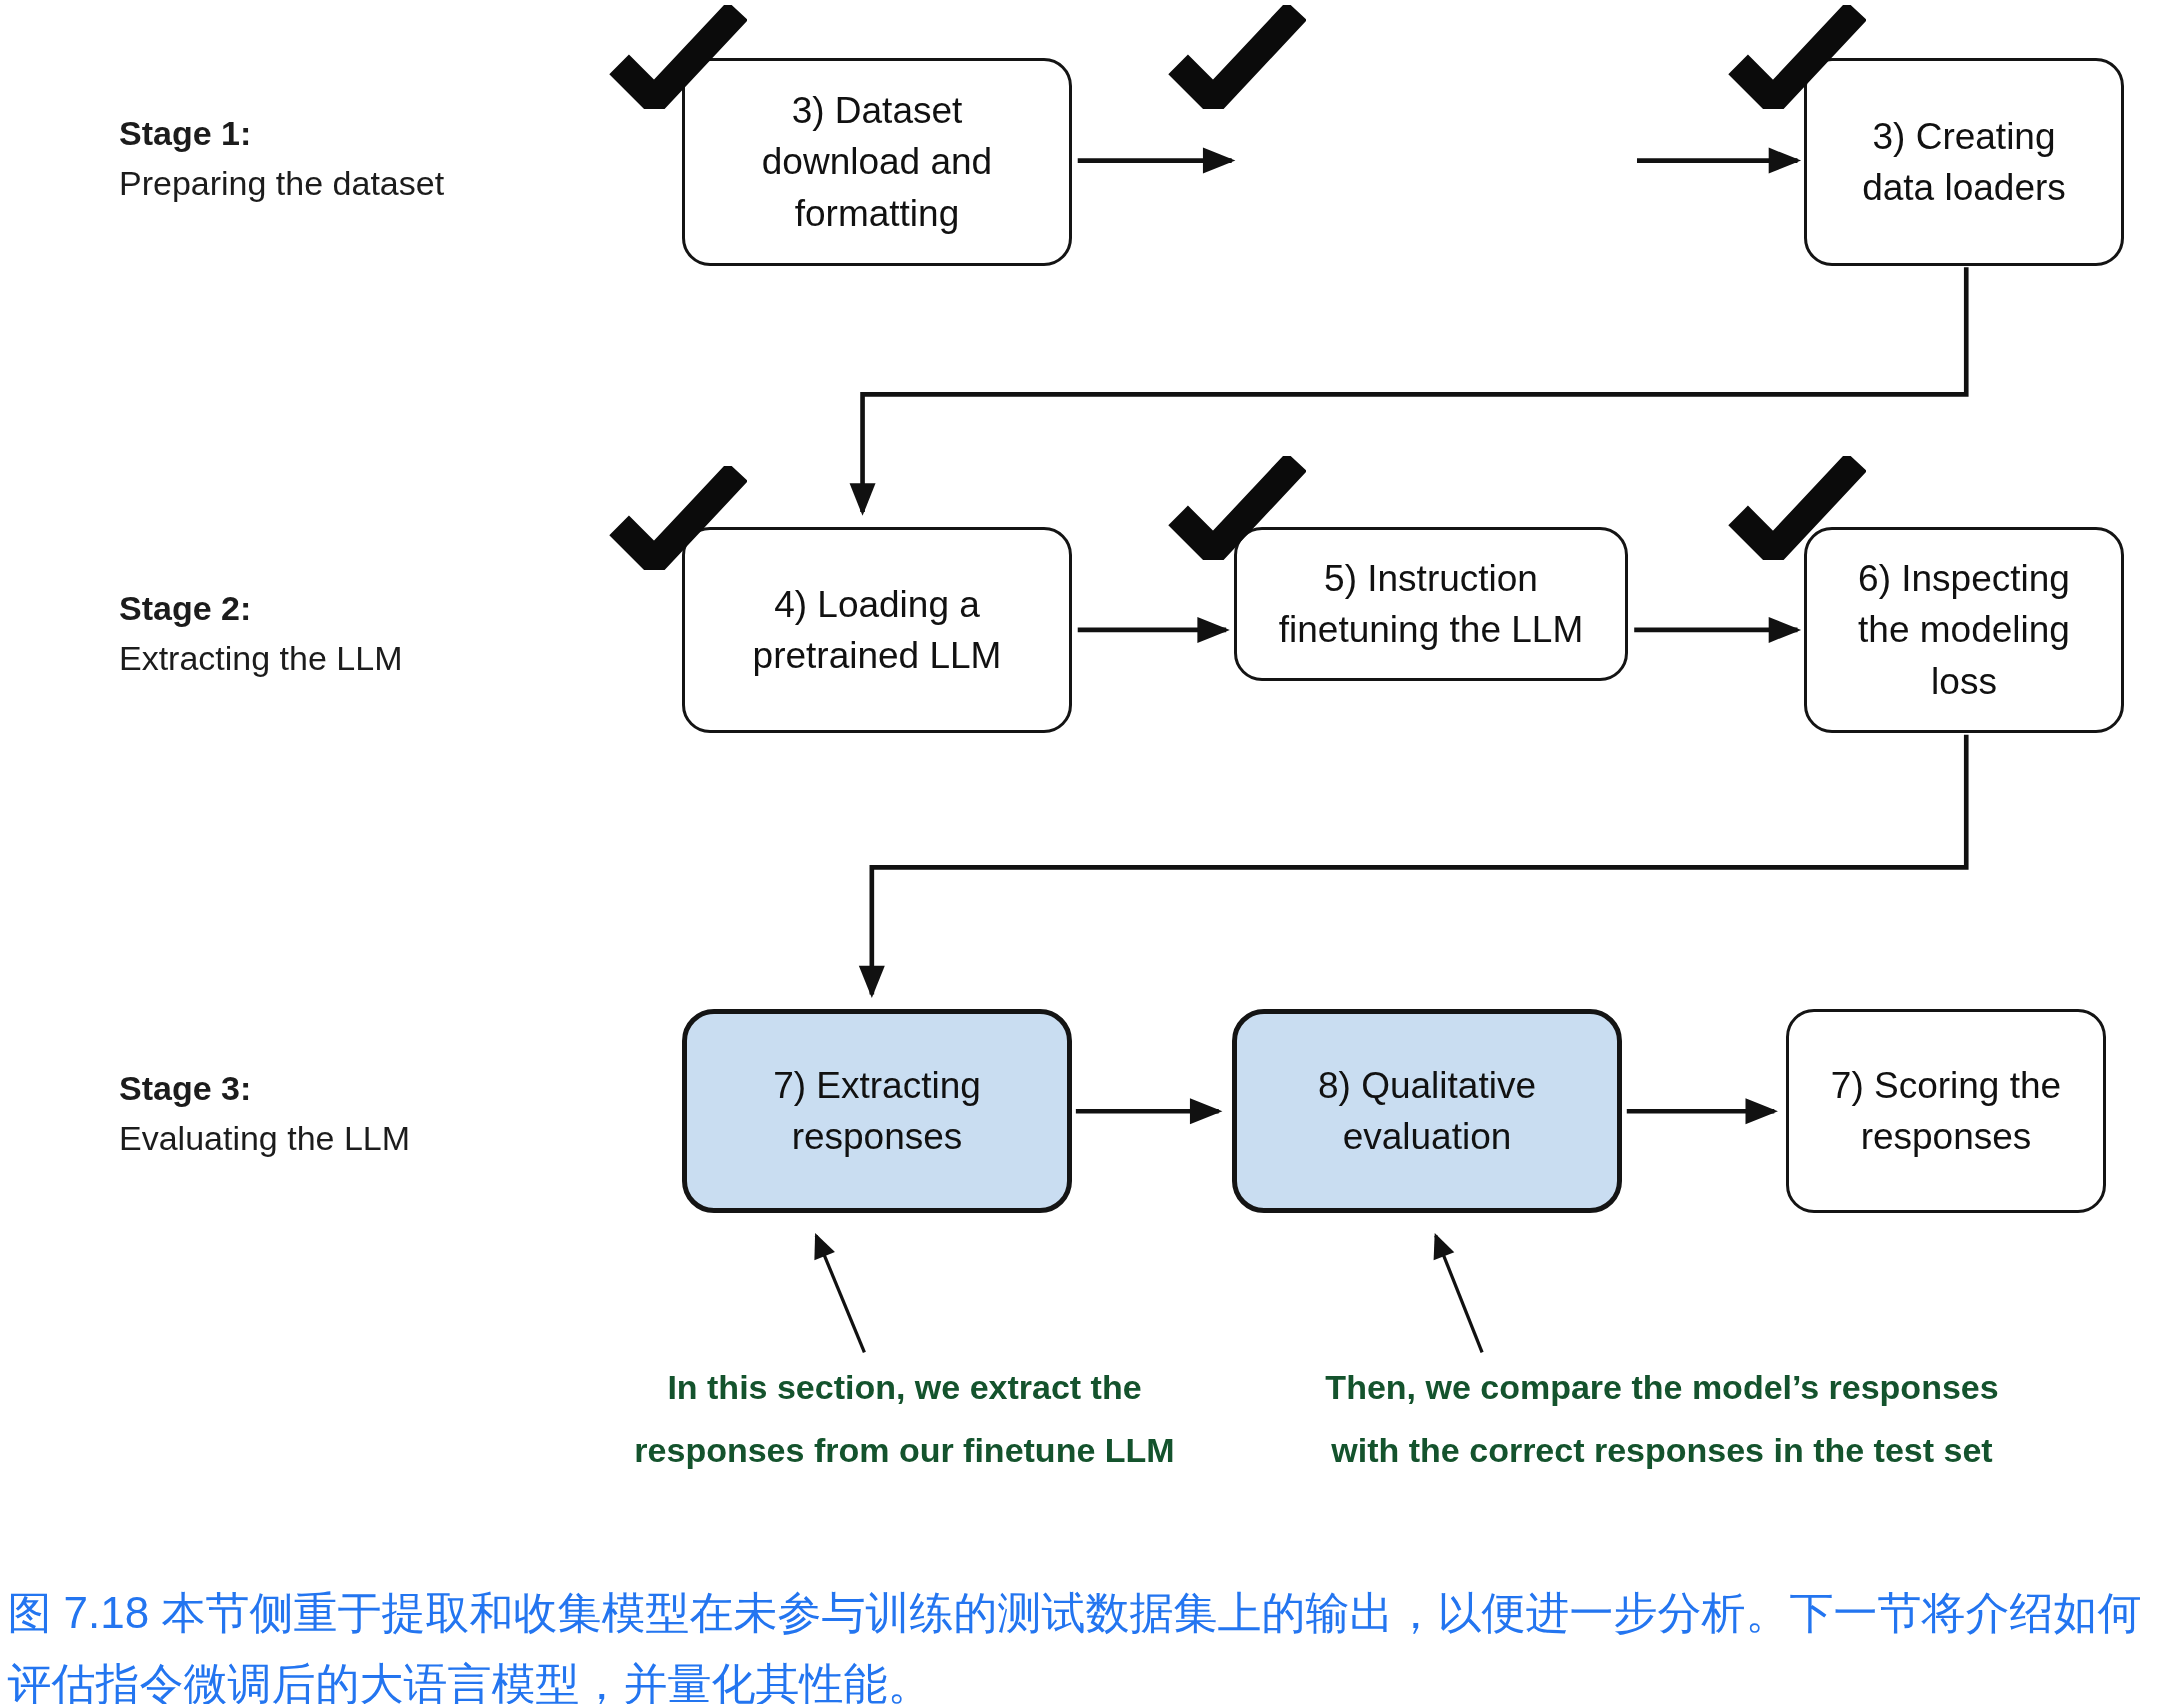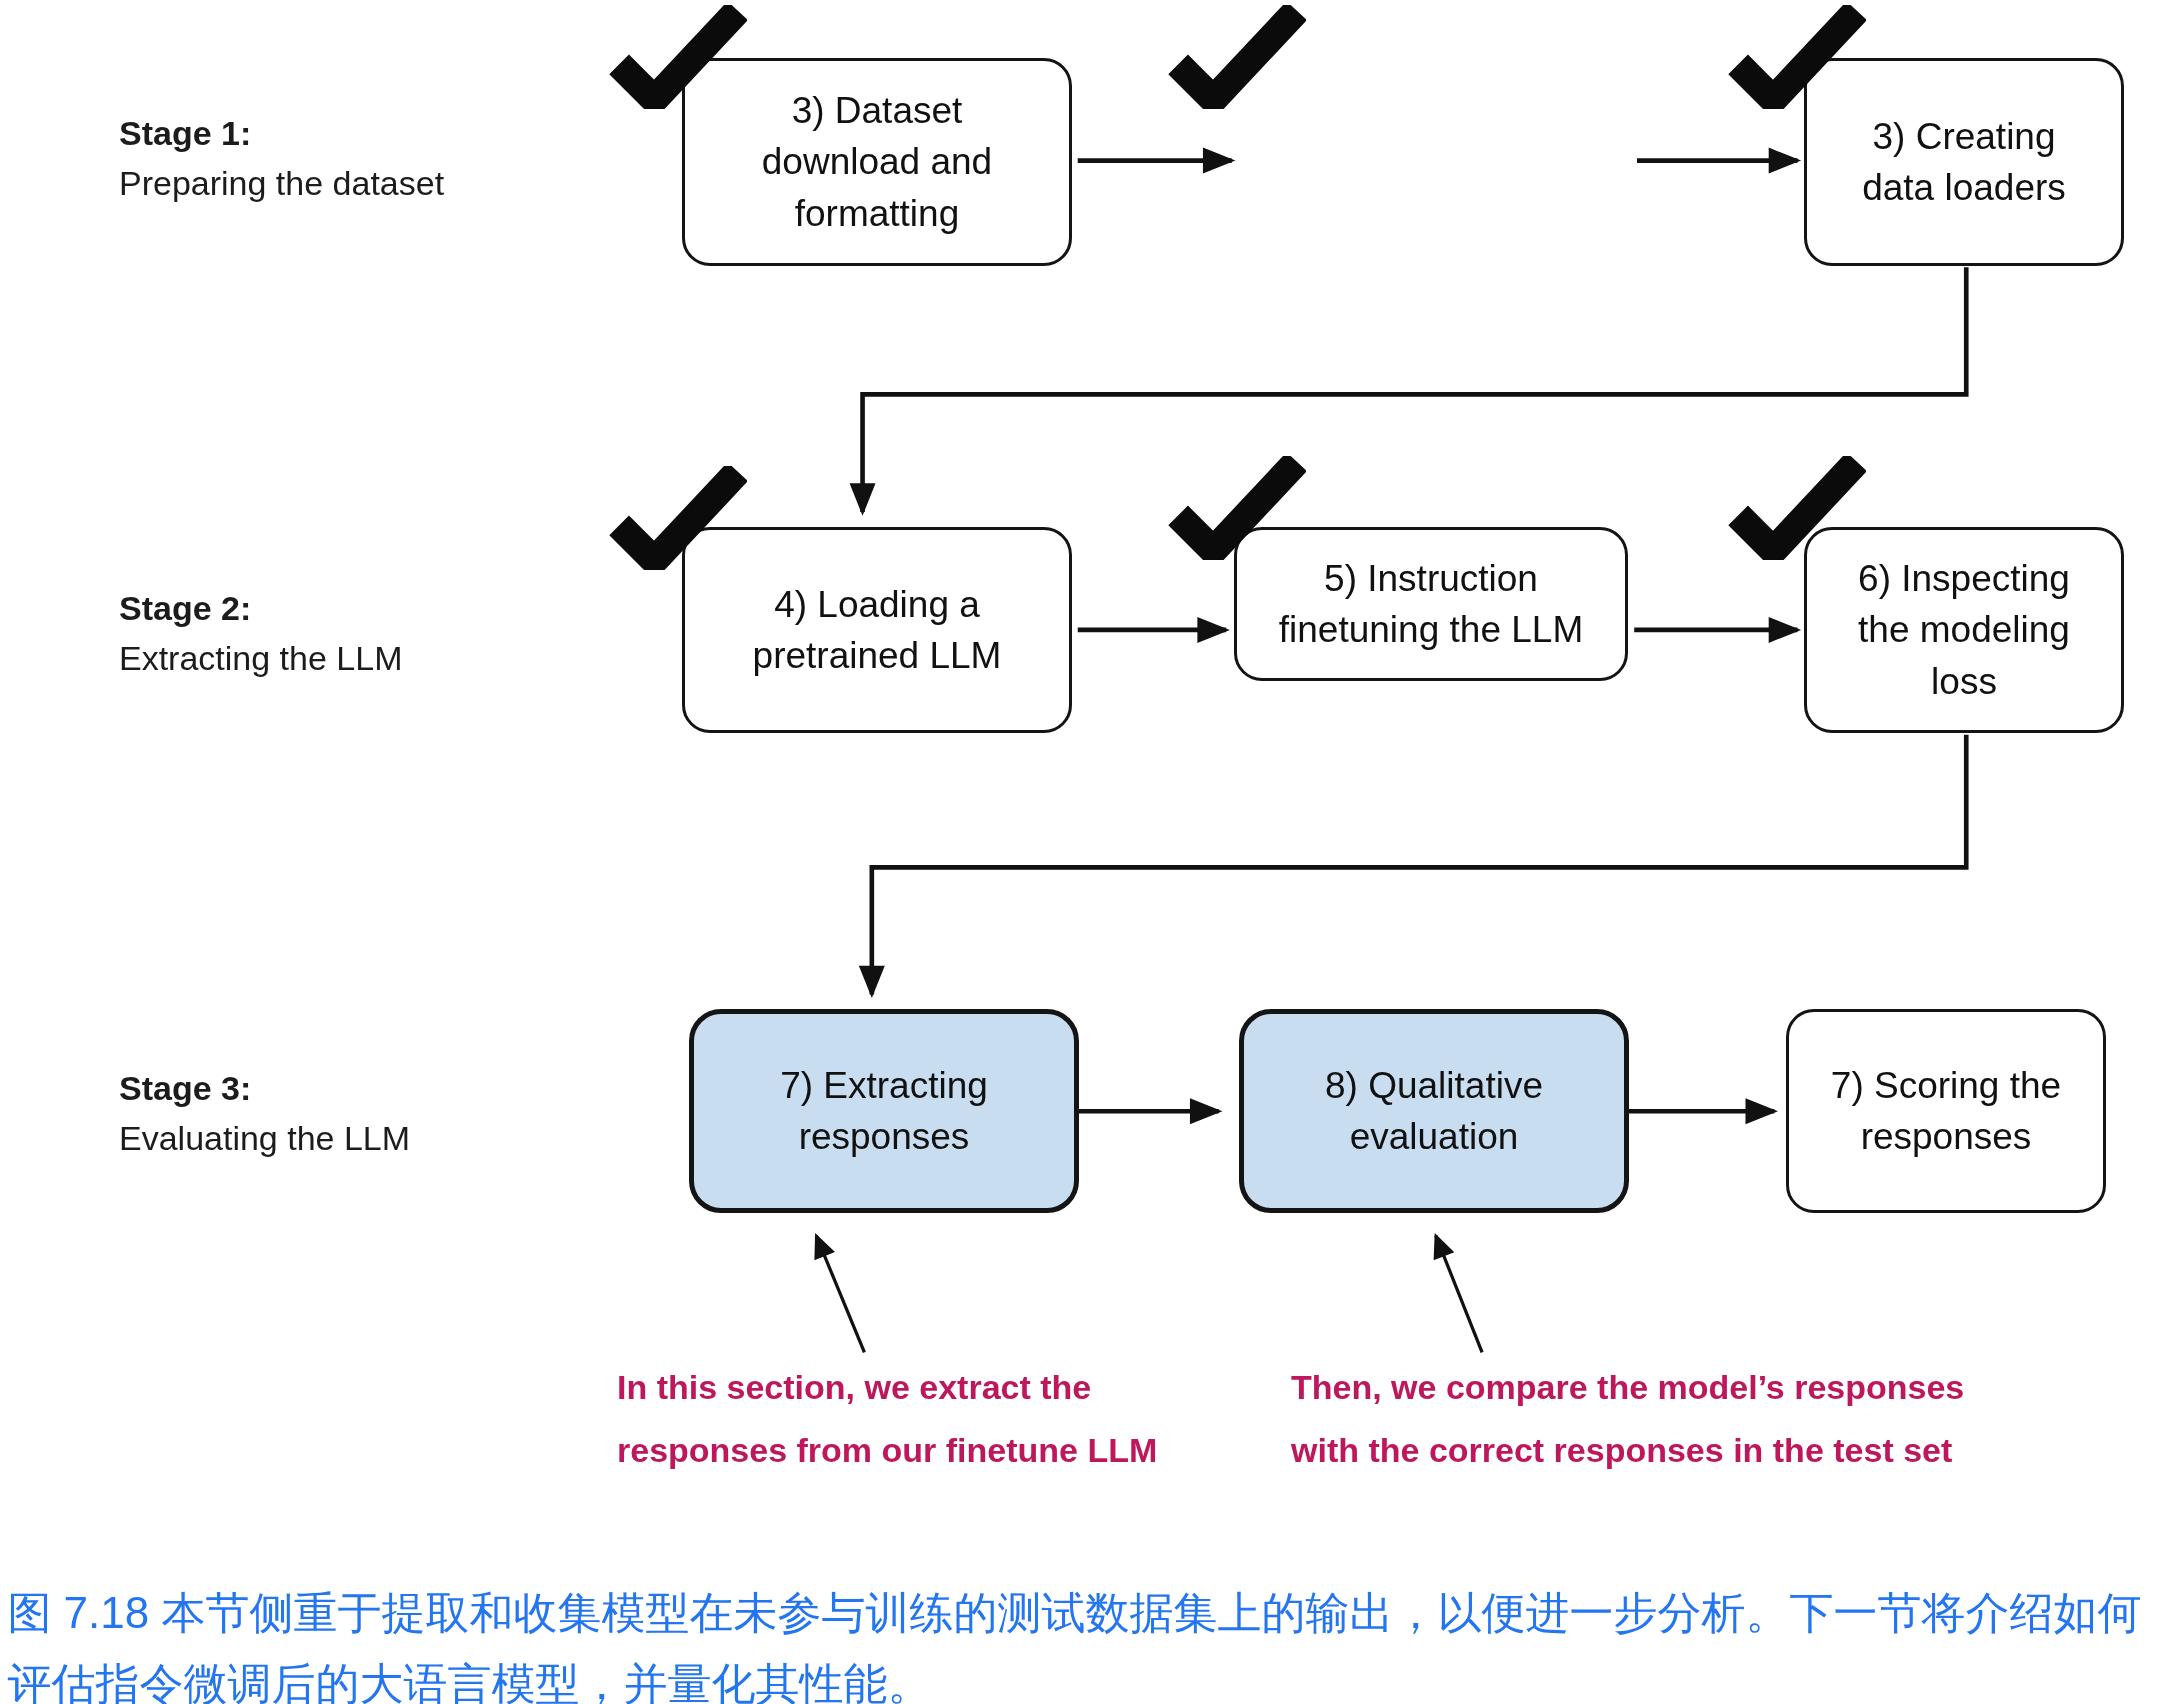--- a/index.html
+++ b/index.html
@@ -32,21 +32,20 @@
     text-align: center;
     font-size: 37px;
     line-height: 1.38;
     color: #111;
     padding: 0 28px;
   }
   .box.highlight {
     background: var(--highlight-fill, #c9ddf1);
     border-width: 5.6px;
     border-radius: 32px;
-    margin-left: 7px;
   }
   .check { position: absolute; }
   .check polyline { stroke: #0b0b0b; }
   .connectors { position: absolute; left: 0; top: 0; pointer-events: none; }
   .conn {
     stroke: var(--arrow-color, #111);
     stroke-width: 5;
     fill: none;
     marker-end: url(#arrowhead);
   }
@@ -55,22 +54,22 @@
     stroke-width: 3.5;
     fill: none;
     marker-end: url(#arrowhead-s);
   }
   .ah { fill: var(--arrow-color, #111); }
   .annotation {
     position: absolute;
     font-weight: bold;
     font-size: 34px;
     line-height: 1.85;
-    text-align: left;
-    color: #be185d;
+    text-align: center;
+    color: #14532d;
   }
   .caption {
     position: absolute;
     font-size: 44px;
     line-height: 1.62;
     color: var(--caption-color, #2375f0);
   }
 </style>
 </head>
 <body>

